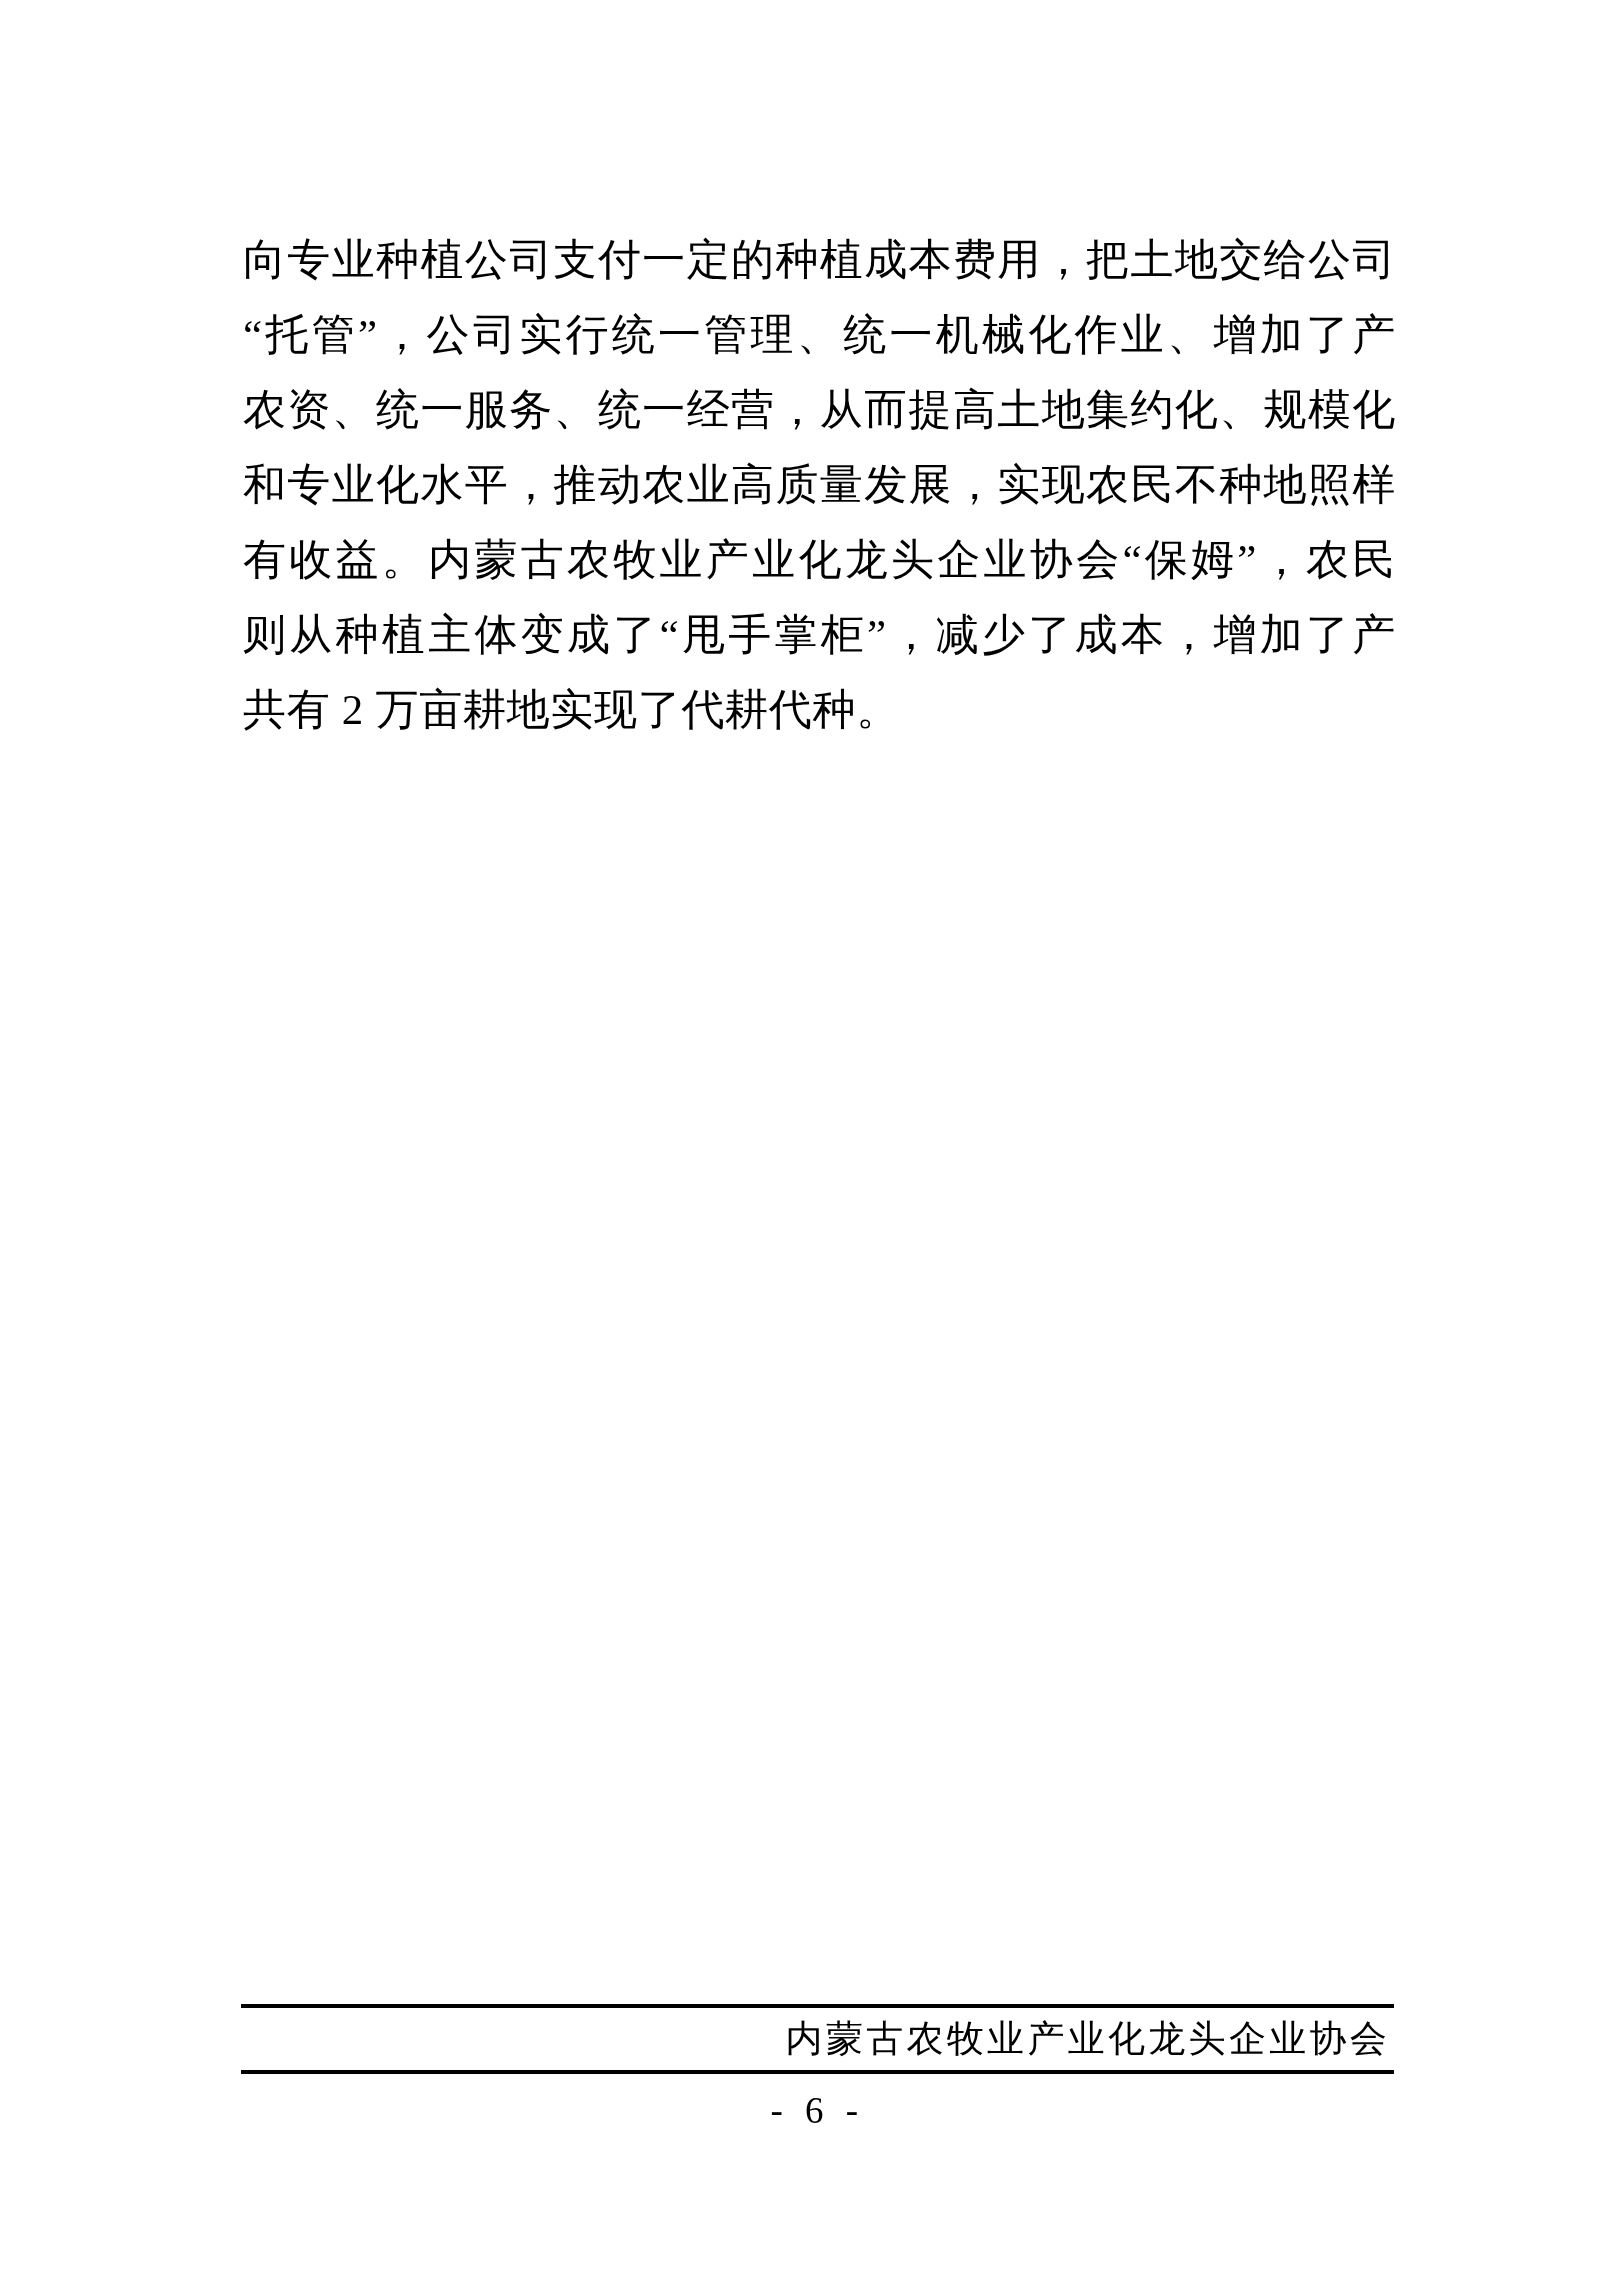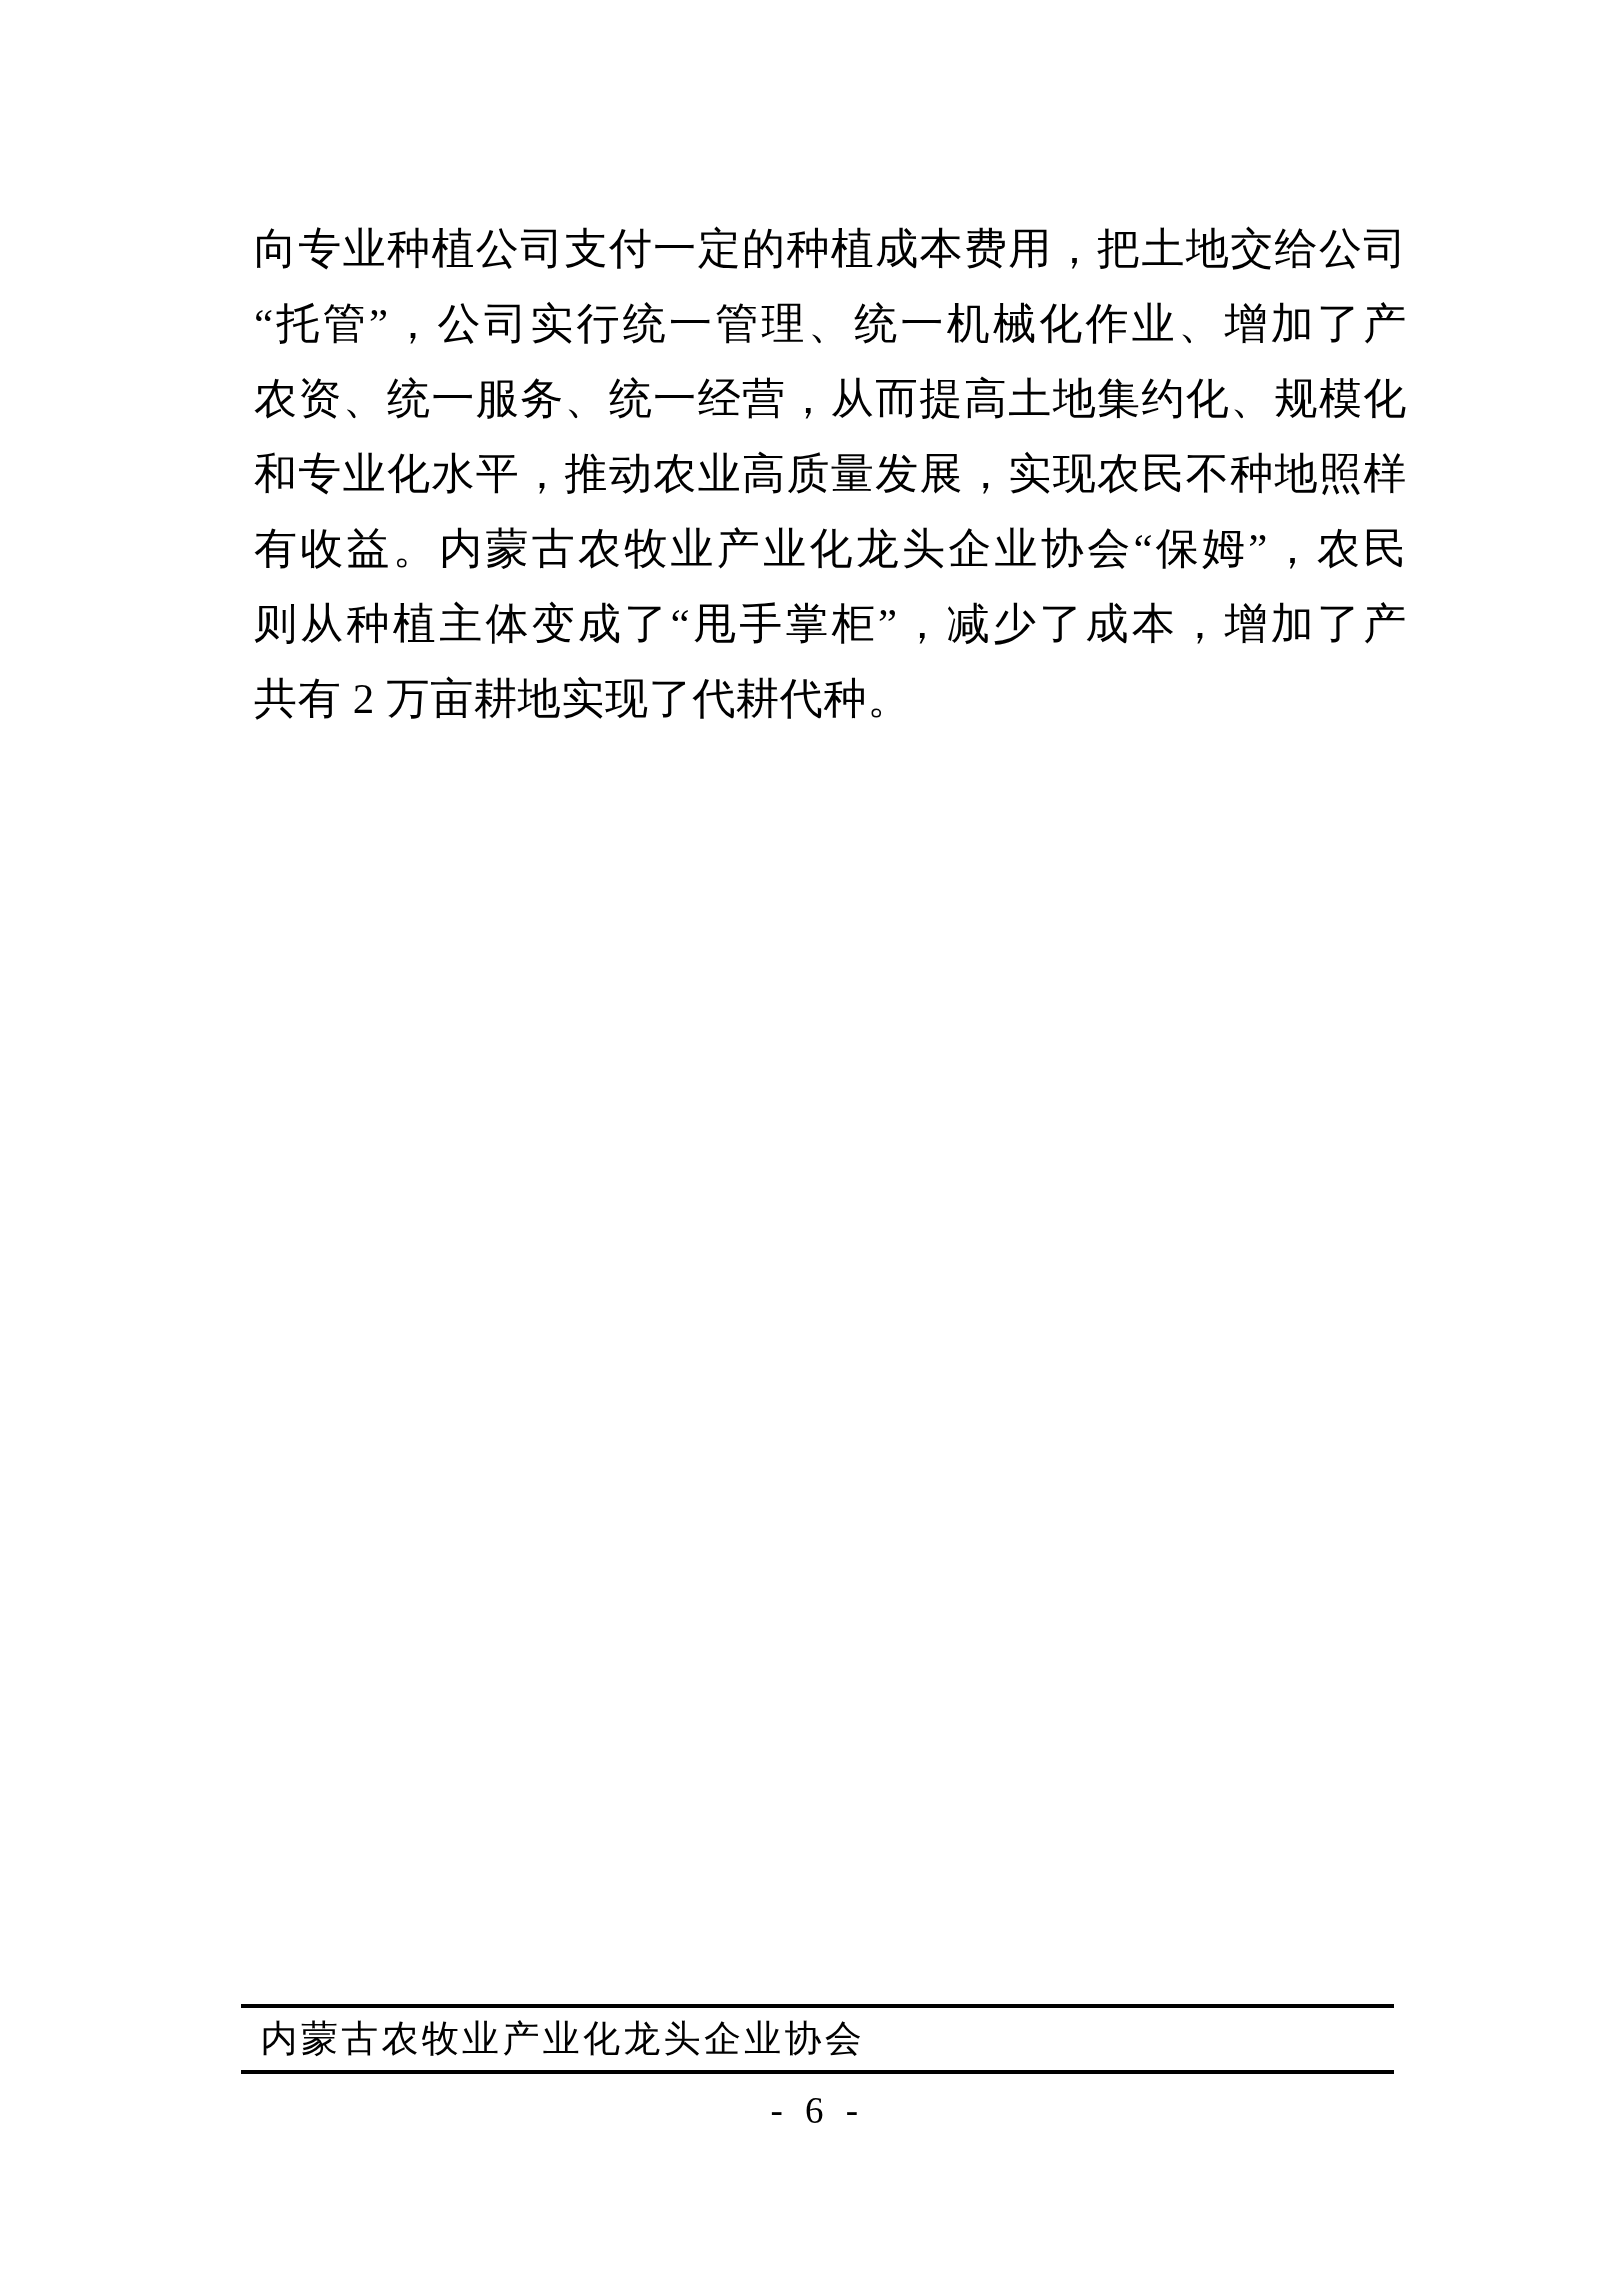--- a/index.html
+++ b/index.html
@@ -13,23 +13,22 @@
     height: 2295px;
     background: #ffffff;
     color: #000000;
     font-family: "Liberation Serif", "DejaVu Serif", serif;
     overflow: hidden;
   }
   
   .body-text {
     position: absolute;
     left: 243px;
-    top: 211px;
+    top: 222px;
     width: 1153px;
-    margin-left: 11px;
   }
   .text-line {
     height: 75px;
     line-height: 75px;
     font-size: 43px;
     letter-spacing: 0.7px;
     text-align: justify;
     text-align-last: justify;
     text-justify: inter-character;
     overflow: hidden;
@@ -42,21 +41,21 @@
   .footer-bar {
     position: absolute;
     left: 241px;
     top: 2004px;
     width: 1153px;
     height: 70px;
     box-sizing: border-box;
     border-top: 4.6px solid #000000;
     border-bottom: 4.6px solid #000000;
     display: flex;
-    justify-content: space-between;
+    justify-content: flex-end;
     align-items: center;
     padding: 0 3.9px 0 19.6px;
     font-size: 37px;
   }
   .footer-issuer {
     letter-spacing: 3.3px;
     white-space: nowrap;
   }
   .footer-date {
     letter-spacing: 1.3px;

